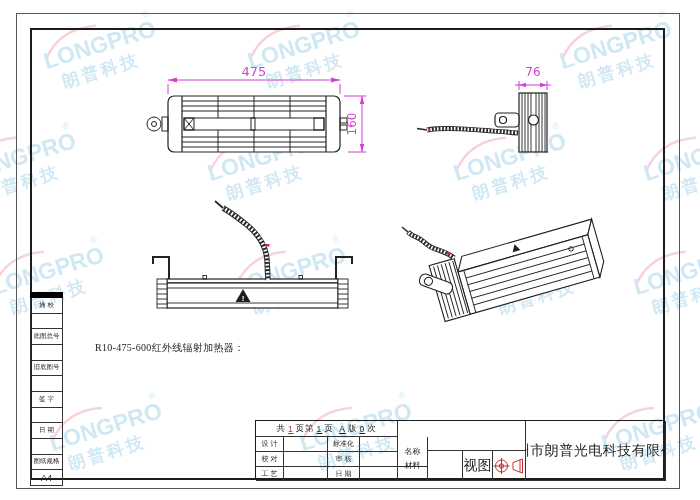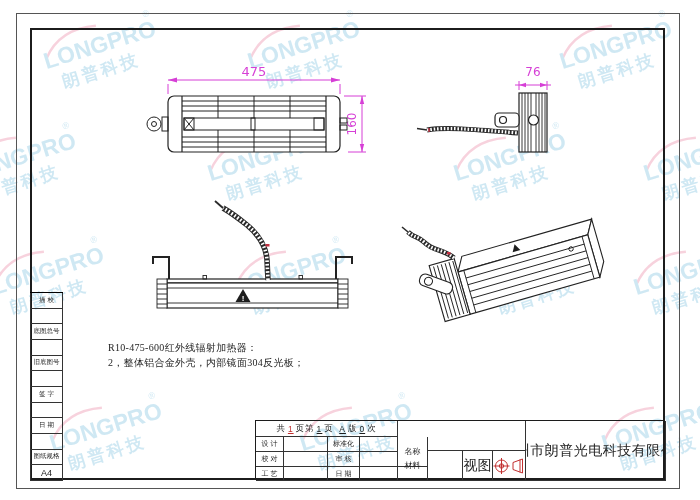--- a/index.html
+++ b/index.html
@@ -5,24 +5,24 @@
   html,body{margin:0;padding:0;background:#e8e8e8;}
   .page{position:relative;width:700px;height:500px;background:#ffffff;overflow:hidden;
         font-family:"Liberation Sans",sans-serif;color:#222;}
   .outer-border{position:absolute;left:16px;top:13px;width:664px;height:476px;
         border:1px solid #555;box-sizing:border-box;}
   .inner-border{position:absolute;left:30px;top:28px;width:635px;height:452px;
         border:2px solid #1c1c1c;box-sizing:border-box;}
   .wm{position:absolute;transform:rotate(-17deg);opacity:.55;pointer-events:none;}
   .view-svg{position:absolute;}
   .notes{position:absolute;left:95px;top:340px;width:300px;font-family:"Liberation Serif",serif;
-        font-size:10px;line-height:15px;color:#1e1e1e;letter-spacing:.3px;margin-left:13px;}
+        font-size:10px;line-height:15px;color:#1e1e1e;letter-spacing:.3px;}
   
   .left-strip{position:absolute;left:30px;top:292px;width:33px;height:188px;box-sizing:border-box;
-        border-top:1px solid #000000;}
+        border-top:6px solid #000000;}
   .ls-cell{box-sizing:border-box;height:15.66px;border:1px solid #333;border-top:none;
         display:flex;align-items:center;justify-content:center;font-size:6.5px;color:#222;
         letter-spacing:0;white-space:nowrap;overflow:hidden;background:transparent;}
   .ls-cell.a4{font-size:9px;}
   
   .tb{position:absolute;left:255px;top:420px;width:410px;height:60px;box-sizing:border-box;
       border-left:1.5px solid #1c1c1c;border-top:1.5px solid #1c1c1c;font-size:7px;}
   .tb .cell{position:absolute;box-sizing:border-box;border-right:1px solid #333;
       border-bottom:1px solid #333;display:flex;align-items:center;justify-content:center;
       white-space:nowrap;overflow:hidden;color:#1e1e1e;}
@@ -319,21 +319,20 @@
     <g fill="none">
       <path d="M54,66 C42,56 34,60 24,50 C18,44 14,46 8,40" stroke="#2a2a2a" stroke-width="5"></path>
       <path d="M54,66 C42,56 34,60 24,50 C18,44 14,46 8,40" stroke="#ffffff" stroke-width="3.2" stroke-dasharray="1.6,1.8"></path>
       <line x1="8" y1="40" x2="2" y2="35" stroke="#2a2a2a" stroke-width="1.6"></line>
       <rect x="47" y="60" width="3.5" height="2.5" fill="#c23040" stroke="none"></rect>
     </g>
   </svg>
 
   <div class="notes">
     <div>R10-475-600红外线辐射加热器：</div>
-    <div>2，整体铝合金外壳，内部镜面304反光板；</div>
   </div>
 
   <div class="left-strip">
     <div class="ls-cell">描 校</div>
     <div class="ls-cell"></div>
     <div class="ls-cell">底图总号</div>
     <div class="ls-cell"></div>
     <div class="ls-cell">旧底图号</div>
     <div class="ls-cell"></div>
     <div class="ls-cell">签 字</div>

